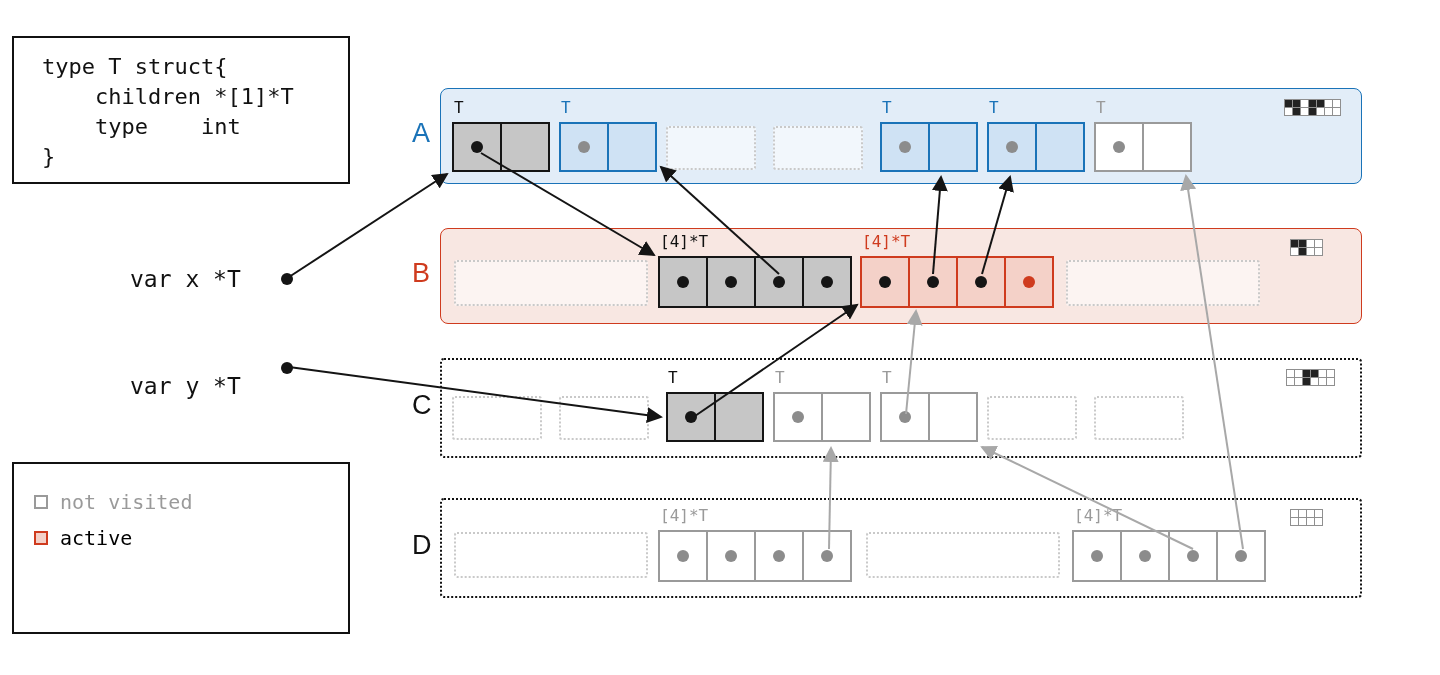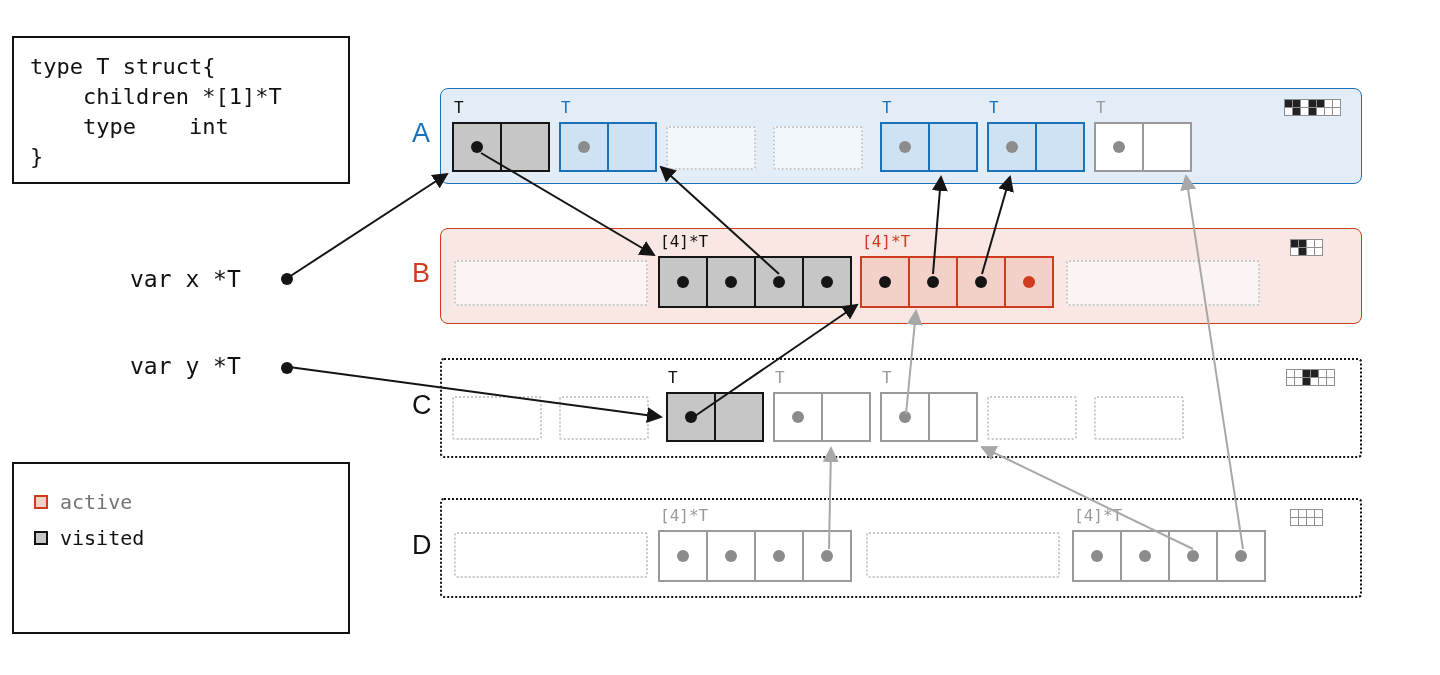--- a/index.html
+++ b/index.html
@@ -1,45 +1,45 @@
 <!DOCTYPE html>
 <html><head>
 <meta charset="utf-8">
 <style>
   html,body{margin:0;padding:0;background:#ffffff;}
   #canvas{position:relative;width:1440px;height:675px;background:#ffffff;overflow:hidden;
           font-family:"DejaVu Sans Mono", monospace;}
   .panel{position:absolute;background:#ffffff;border:2.5px solid #111;}
-  #code-box{left:12px;top:36px;width:338px;height:148px;padding:14px 0 0 16px;box-sizing:border-box;}
+  #code-box{left:12px;top:36px;width:338px;height:148px;padding:14px 0 0 28px;box-sizing:border-box;}
   #code-box .code-line{white-space:pre;font:22px/30px "DejaVu Sans Mono", monospace;color:#111;}
   #legend-box{left:12px;top:462px;width:338px;height:172px;padding:20px 0 0 20px;box-sizing:border-box;}
   .legend-row{display:flex;align-items:center;gap:12px;height:36px;}
   .legend-swatch{width:14px;height:14px;box-sizing:border-box;flex:0 0 auto;}
   .legend-label{font:20px "DejaVu Sans Mono", monospace;}
   .var-label{position:absolute;font:23px/28px "DejaVu Sans Mono", monospace;color:#111;}
   #arrow-layer{position:absolute;left:0;top:0;pointer-events:none;}
 </style>
 </head>
 <body>
 
 <div id="canvas">
   <div id="code-box" class="panel">
       <div class="code-line">type T struct{</div>
       <div class="code-line">    children *[1]*T</div>
       <div class="code-line">    type    int</div>
       <div class="code-line">}</div>
     </div>
   <div id="legend-box" class="panel">
       <div class="legend-row">
+        <div class="legend-swatch" style="background: rgb(255, 255, 255); border: 2.5px solid rgb(154, 154, 154);"></div>
+        <div class="legend-label" style="color: rgb(154, 154, 154);">not visited</div>
+      </div>
+      <div class="legend-row">
         <div class="legend-swatch" style="background: rgb(244, 209, 200); border: 2.5px solid rgb(207, 59, 30);"></div>
-        <div class="legend-label" style="color: #737373;">active</div>
-      </div>
-      <div class="legend-row">
-        <div class="legend-swatch" style="background: rgb(198, 198, 198); border: 2.5px solid rgb(17, 17, 17);"></div>
-        <div class="legend-label" style="color: rgb(17, 17, 17);">visited</div>
+        <div class="legend-label" style="color: #000000;">active</div>
       </div>
     </div>
 <div style="position: absolute; left: 440px; top: 88px; width: 922px; height: 96px; background: rgb(226, 237, 248); box-sizing: border-box; border: 1.5px solid rgb(26, 115, 184); border-radius: 8px;"></div>
     <div style="position: absolute; left: 412px; top: 118px; color: rgb(26, 115, 184); font: 27px &quot;Liberation Sans&quot;, sans-serif;">A</div>
     <div style="position: absolute; left: 452px; top: 122px; display: flex;">
       <div style="width: 50px; height: 50px; box-sizing: border-box; border: 2px solid rgb(21, 21, 21); background: rgb(198, 198, 198); margin-left: 0px; display: flex; align-items: center; justify-content: center;">
         <div style="width: 12px; height: 12px; border-radius: 50%; background: rgb(21, 21, 21);"></div>
       </div>
       <div style="width: 50px; height: 50px; box-sizing: border-box; border: 2px solid rgb(21, 21, 21); background: rgb(198, 198, 198); margin-left: -2px; display: flex; align-items: center; justify-content: center;"></div>
     </div>
@@ -180,21 +180,21 @@
         <div style="width: 12px; height: 12px; border-radius: 50%; background: rgb(140, 140, 140);"></div>
       </div>
     </div>
     <div style="position: absolute; left: 1074px; top: 506px; font: 16px &quot;DejaVu Sans Mono&quot;, monospace; color: rgb(154, 154, 154);">[4]*T</div>
     <div style="position: absolute; left: 1290px; top: 509px; line-height: 0;">
       <div style="height: 9px; white-space: nowrap; margin-top: 0px;"><div style="display: inline-block; width: 9px; height: 9px; box-sizing: border-box; border: 1px solid rgb(143, 143, 143); background: rgb(255, 255, 255); margin-left: 0px; vertical-align: top;"></div><div style="display: inline-block; width: 9px; height: 9px; box-sizing: border-box; border: 1px solid rgb(143, 143, 143); background: rgb(255, 255, 255); margin-left: -1px; vertical-align: top;"></div><div style="display: inline-block; width: 9px; height: 9px; box-sizing: border-box; border: 1px solid rgb(143, 143, 143); background: rgb(255, 255, 255); margin-left: -1px; vertical-align: top;"></div><div style="display: inline-block; width: 9px; height: 9px; box-sizing: border-box; border: 1px solid rgb(143, 143, 143); background: rgb(255, 255, 255); margin-left: -1px; vertical-align: top;"></div></div>
       <div style="height: 9px; white-space: nowrap; margin-top: -1px;"><div style="display: inline-block; width: 9px; height: 9px; box-sizing: border-box; border: 1px solid rgb(143, 143, 143); background: rgb(255, 255, 255); margin-left: 0px; vertical-align: top;"></div><div style="display: inline-block; width: 9px; height: 9px; box-sizing: border-box; border: 1px solid rgb(143, 143, 143); background: rgb(255, 255, 255); margin-left: -1px; vertical-align: top;"></div><div style="display: inline-block; width: 9px; height: 9px; box-sizing: border-box; border: 1px solid rgb(143, 143, 143); background: rgb(255, 255, 255); margin-left: -1px; vertical-align: top;"></div><div style="display: inline-block; width: 9px; height: 9px; box-sizing: border-box; border: 1px solid rgb(143, 143, 143); background: rgb(255, 255, 255); margin-left: -1px; vertical-align: top;"></div></div>
     </div>
     <div class="var-label" style="position: absolute; left: 130px; top: 265px;">var x *T</div>
     <div style="position: absolute; left: 281px; top: 273px; width: 12px; height: 12px; border-radius: 50%; background: rgb(20, 20, 20);"></div>
-    <div class="var-label" style="position: absolute; left: 130px; top: 352px;">var y *T</div>
+    <div class="var-label" style="position: absolute; left: 130px; top: 372px;">var y *T</div>
     <div style="position: absolute; left: 281px; top: 362px; width: 12px; height: 12px; border-radius: 50%; background: rgb(20, 20, 20);"></div>
     <svg width="1440" height="675" viewBox="0 0 1440 675" id="arrow-layer">
       <defs>
         <marker id="ah-black" markerWidth="9" markerHeight="8" refX="7" refY="4" orient="auto">
           <path d="M0,0 L8,4 L0,8 Z" fill="#141414"></path>
         </marker>
         <marker id="ah-gray" markerWidth="9" markerHeight="8" refX="7" refY="4" orient="auto">
           <path d="M0,0 L8,4 L0,8 Z" fill="#a8a8a8"></path>
         </marker>
       </defs>

